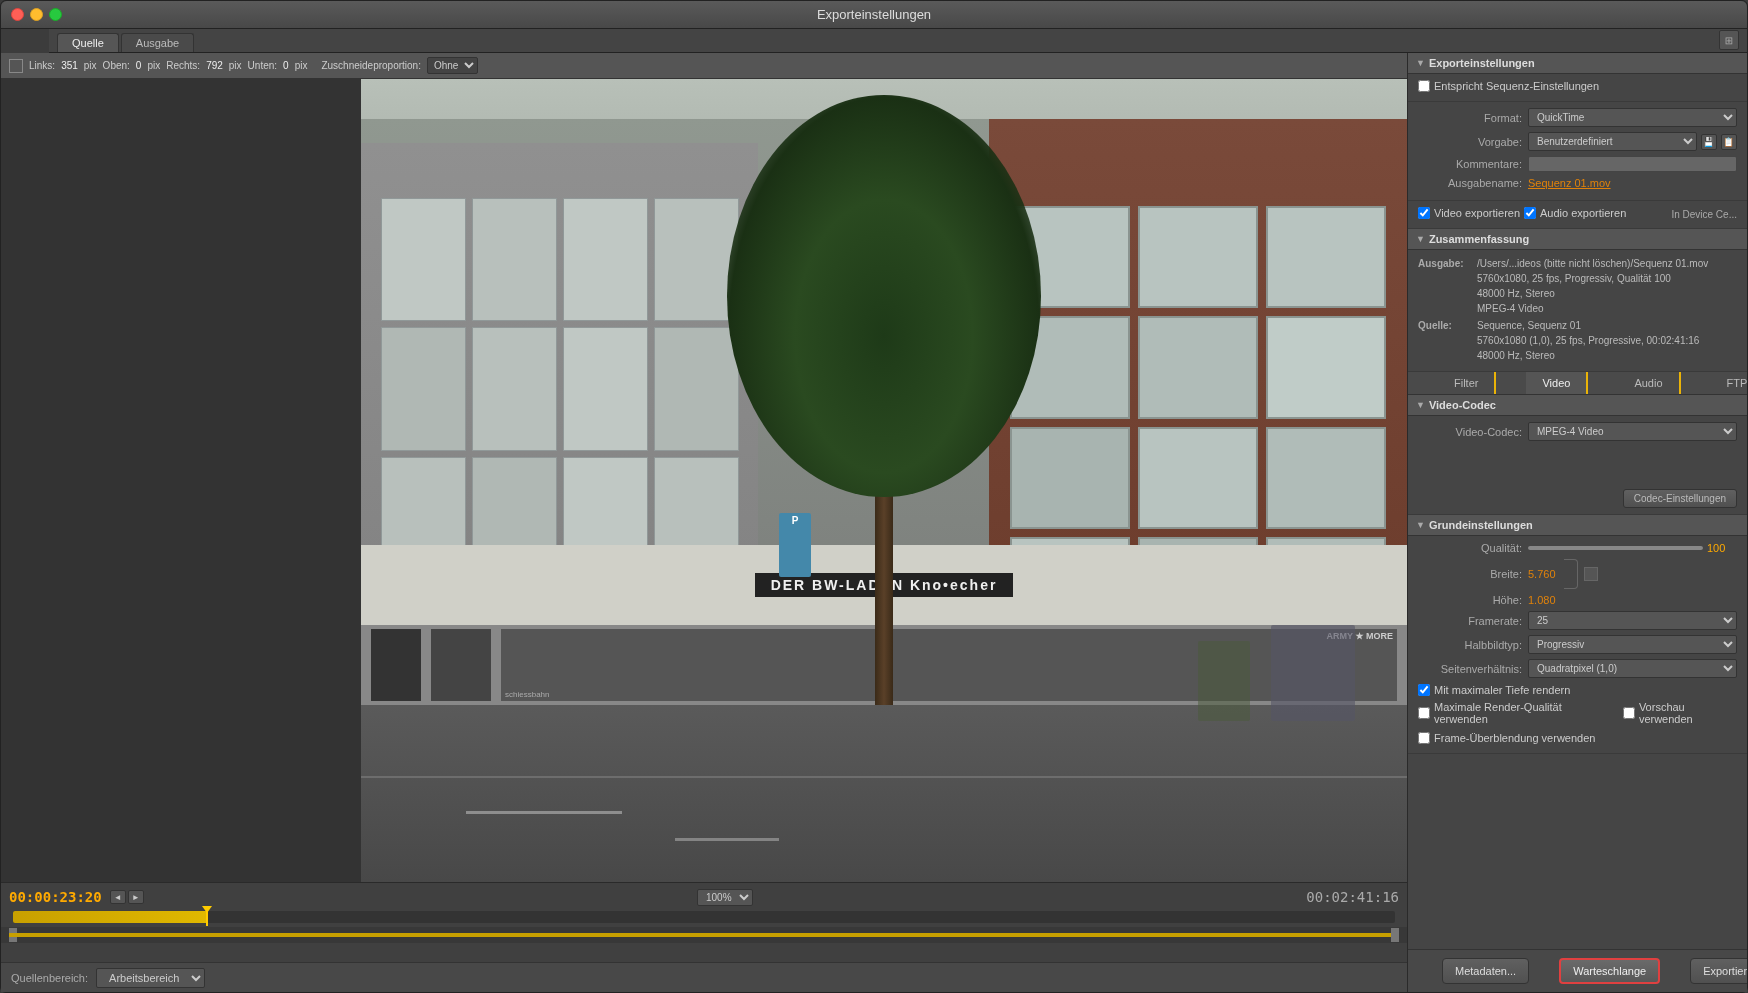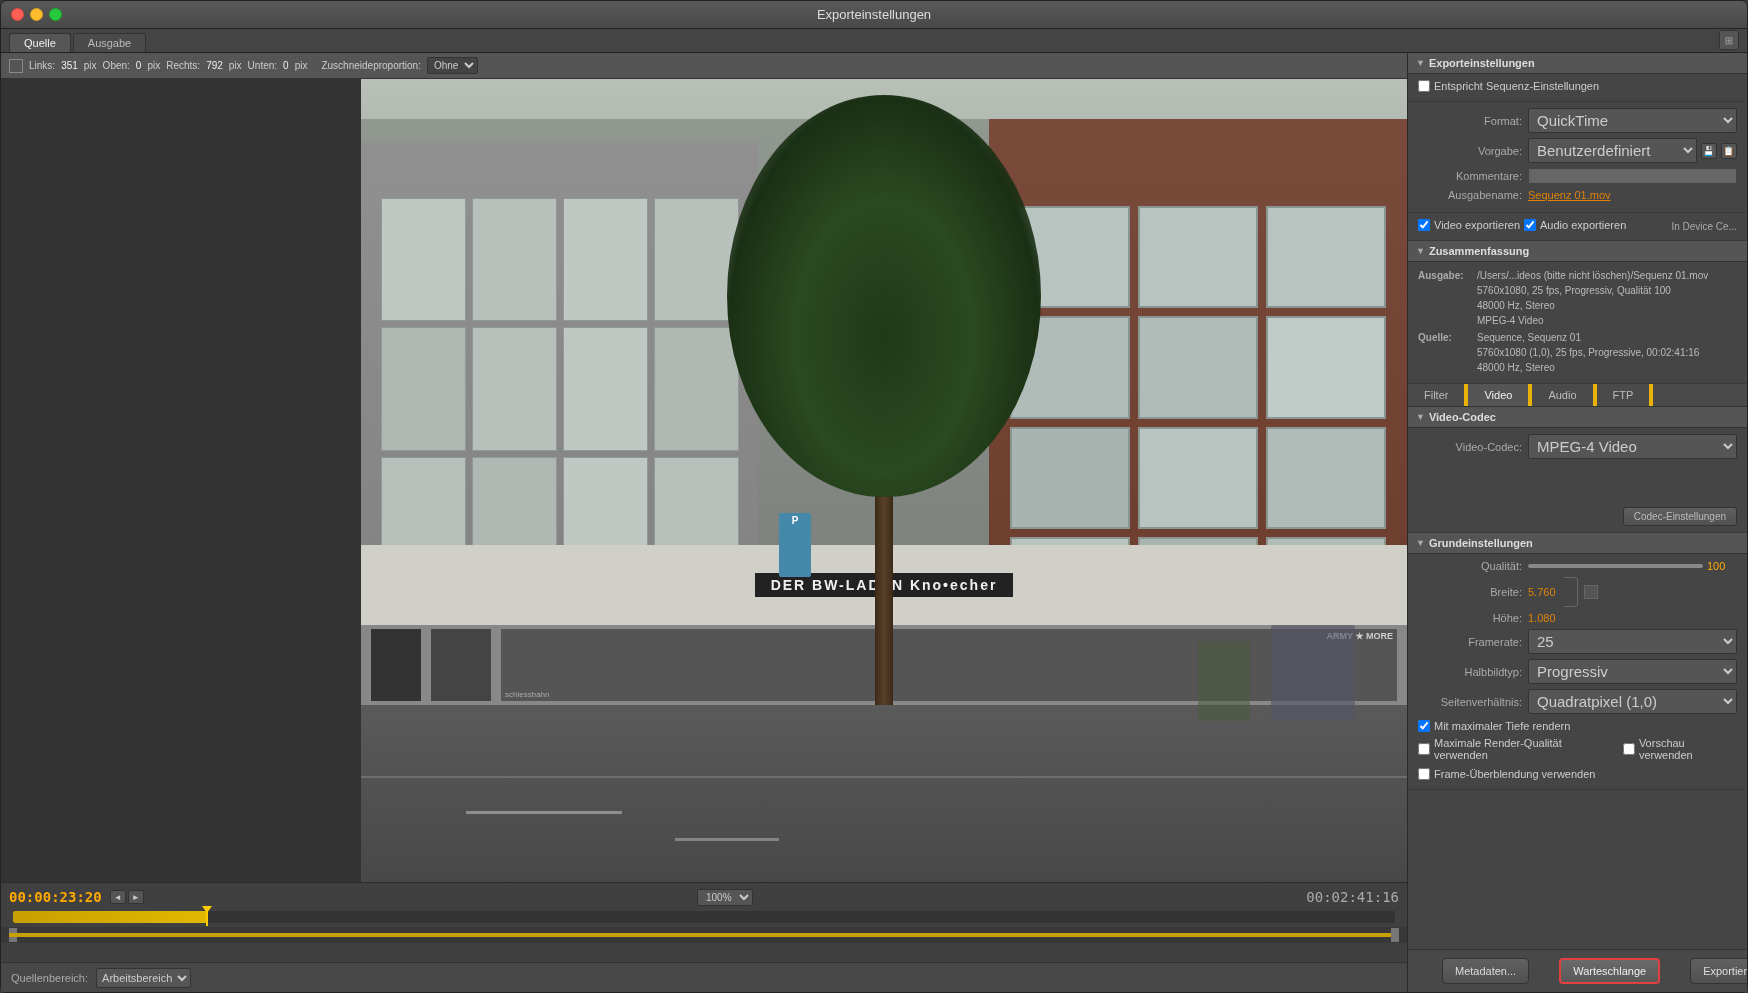--- a/index.html
+++ b/index.html
@@ -59,20 +59,21 @@
 
     
     .tabbar {
       background: #444;
       height: 24px;
       display: flex;
       align-items: flex-end;
       padding: 0 8px;
       border-bottom: 1px solid #222;
       flex-shrink: 0;
+      margin-left: 48px;
     }
     .tab {
       padding: 3px 14px;
       font-size: 11px;
       color: #bbb;
       background: #4a4a4a;
       border: 1px solid #333;
       border-bottom: none;
       border-radius: 3px 3px 0 0;
       cursor: pointer;
@@ -253,21 +254,21 @@
       gap: 8px;
       border-top: 1px solid #333;
       flex-shrink: 0;
     }
     .bottom-bar label { color: #aaa; font-size: 11px; }
     .bottom-bar select {
       background: #555;
       color: #ccc;
       border: 1px solid #333;
       font-size: 11px;
-      padding: 2px 1px;
+      padding: 2px 8px;
       border-radius: 2px;
     }
 
     
     .right-panel {
       width: 340px;
       background: #454545;
       border-left: 1px solid #2a2a2a;
       display: flex;
       flex-direction: column;
@@ -370,21 +371,22 @@
     .inner-tabs {
       display: flex;
       border-bottom: 1px solid #333;
       background: #4a4a4a;
     }
     .inner-tab {
       padding: 5px 16px;
       font-size: 11px;
       color: #bbb;
       cursor: pointer;
-      border-right: 4px solid #eab308;
+      border-right: 2px solid #eab308;
+      margin-left: 30px;
     }
     .inner-tab.active {
       background: #555;
       color: #eee;
     }
     .slider-track {
       flex: 1;
       height: 4px;
       background: #333;
       border-radius: 2px;
@@ -463,21 +465,21 @@
       cursor: pointer;
       margin-left: auto;
       margin-top: 43px;
     }
 
     .full-width-select {
       width: 100%;
       background: #555;
       color: #ccc;
       border: 1px solid #333;
-      font-size: 15px;
+      font-size: 10px;
       padding: 2px 4px;
       border-radius: 2px;
     }
 
     .row-with-label {
       display: flex;
       align-items: center;
       margin-bottom: 5px;
     }
     .row-label {

